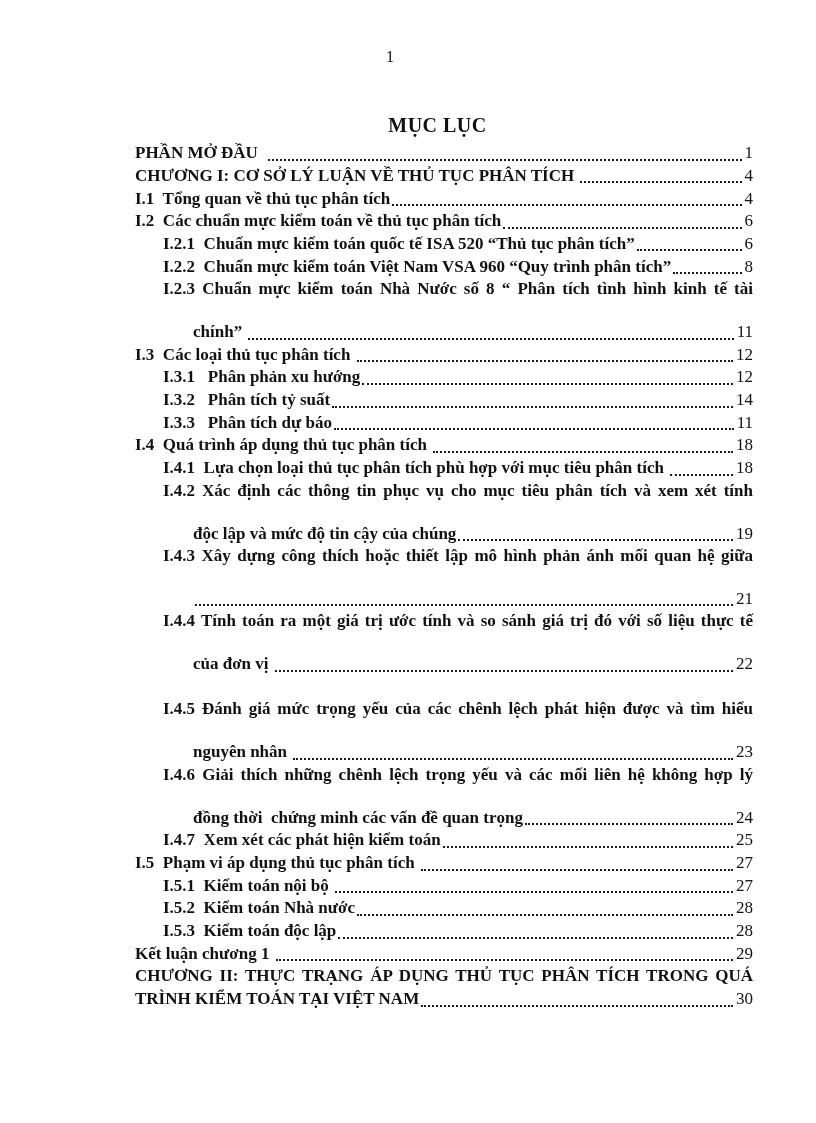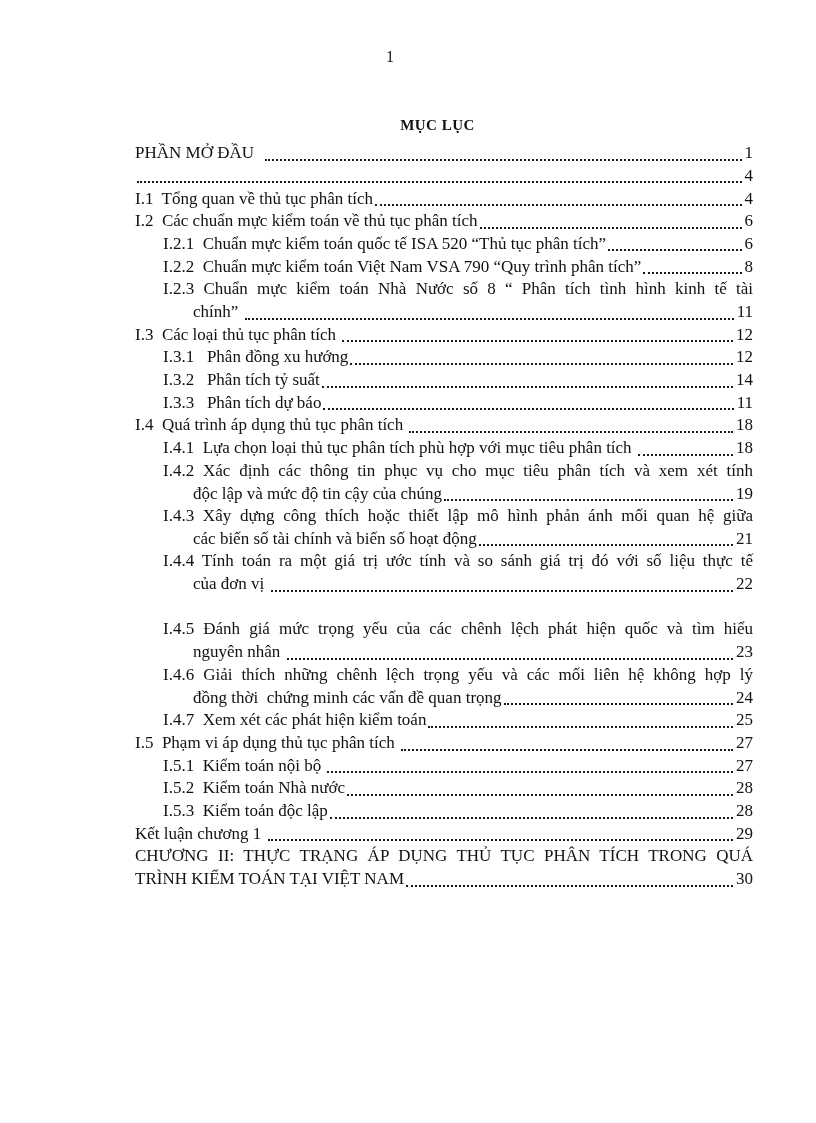--- a/index.html
+++ b/index.html
@@ -25,46 +25,46 @@
     font-size: 16px;
     line-height: 18px;
   }
   .toc-title {
     position: absolute;
     top: 112px;
     left: 135px;
     width: 605px;
     text-align: center;
     font-weight: 700;
-    font-size: 15px;
+    font-size: 20px;
     line-height: 26px;
     letter-spacing: 0.5px;
   }
   .toc {
     position: absolute;
     top: 142px;
     left: 135px;
     width: 618px;
     font-size: 17px;
   }
   .toc-line {
     display: flex;
     align-items: flex-end;
     height: 22.7px;
     line-height: 22.5px;
   }
   .toc-line.lvl1 { padding-left: 28px; }
-  .toc-line.lvl2 { padding-left: 58px; }
+  .toc-line.lvl2 { padding-left: 58px; margin-top: 20px; }
   .toc-line.fill {
     display: block;
     text-align: justify;
     text-align-last: justify;
   }
   .toc-line.spacer { height: 22.7px; }
-  .entry-text { white-space: pre; }
+  .entry-text { white-space: pre; font-weight: bold; }
   .fill .entry-text { white-space: normal; }
   .dots {
     flex: 1 1 auto;
     min-width: 12px;
     border-bottom: 2px dotted #1a1a1a;
     margin: 0 3px 4px 2px;
     align-self: stretch;
   }
   .page-num { white-space: pre; }
 </style>
@@ -76,56 +76,57 @@
 
   <div class="toc-title">MỤC LỤC</div>
 
   <div class="toc" id="toc-list">
       <div class="toc-line lvl0">
         <span class="entry-text">PHẦN MỞ ĐẦU  </span>
         <span class="dots"></span>
         <span class="page-num">1</span>
       </div>
       <div class="toc-line lvl0">
+        <span class="entry-text">CHƯƠNG I: CƠ SỞ LÝ LUẬN VỀ THỦ TỤC PHÂN TÍCH </span>
         <span class="dots"></span>
         <span class="page-num">4</span>
       </div>
       <div class="toc-line lvl0">
         <span class="entry-text">I.1  Tổng quan về thủ tục phân tích</span>
         <span class="dots"></span>
         <span class="page-num">4</span>
       </div>
       <div class="toc-line lvl0">
         <span class="entry-text">I.2  Các chuẩn mực kiểm toán về thủ tục phân tích</span>
         <span class="dots"></span>
         <span class="page-num">6</span>
       </div>
       <div class="toc-line lvl1">
         <span class="entry-text">I.2.1  Chuẩn mực kiểm toán quốc tế ISA 520 “Thủ tục phân tích”</span>
         <span class="dots"></span>
         <span class="page-num">6</span>
       </div>
       <div class="toc-line lvl1">
-        <span class="entry-text">I.2.2  Chuẩn mực kiểm toán Việt Nam VSA 790 “Quy trình phân tích”</span>
+        <span class="entry-text">I.2.2  Chuẩn mực kiểm toán Việt Nam VSA 960 “Quy trình phân tích”</span>
         <span class="dots"></span>
         <span class="page-num">8</span>
       </div>
       <div class="toc-line lvl1 fill"><span class="entry-text">I.2.3  Chuẩn mực kiểm toán Nhà Nước số 8 “ Phân tích tình hình kinh tế tài</span></div>
       <div class="toc-line lvl2">
         <span class="entry-text">chính” </span>
         <span class="dots"></span>
         <span class="page-num">11</span>
       </div>
       <div class="toc-line lvl0">
         <span class="entry-text">I.3  Các loại thủ tục phân tích </span>
         <span class="dots"></span>
         <span class="page-num">12</span>
       </div>
       <div class="toc-line lvl1">
-        <span class="entry-text">I.3.1   Phân đồng xu hướng</span>
+        <span class="entry-text">I.3.1   Phân phản xu hướng</span>
         <span class="dots"></span>
         <span class="page-num">12</span>
       </div>
       <div class="toc-line lvl1">
         <span class="entry-text">I.3.2   Phân tích tỷ suất</span>
         <span class="dots"></span>
         <span class="page-num">14</span>
       </div>
       <div class="toc-line lvl1">
         <span class="entry-text">I.3.3   Phân tích dự báo</span>
@@ -143,32 +144,31 @@
         <span class="page-num">18</span>
       </div>
       <div class="toc-line lvl1 fill"><span class="entry-text">I.4.2  Xác định các thông tin phục vụ cho mục tiêu phân tích và xem xét tính</span></div>
       <div class="toc-line lvl2">
         <span class="entry-text">độc lập và mức độ tin cậy của chúng</span>
         <span class="dots"></span>
         <span class="page-num">19</span>
       </div>
       <div class="toc-line lvl1 fill"><span class="entry-text">I.4.3  Xây dựng công thích hoặc thiết lập mô hình phản ánh mối quan hệ giữa</span></div>
       <div class="toc-line lvl2">
-        <span class="entry-text">các biến số tài chính và biến số hoạt động</span>
         <span class="dots"></span>
         <span class="page-num">21</span>
       </div>
       <div class="toc-line lvl1 fill"><span class="entry-text">I.4.4  Tính toán ra một giá trị ước tính và so sánh giá trị đó với số liệu thực tế</span></div>
       <div class="toc-line lvl2">
         <span class="entry-text">của đơn vị </span>
         <span class="dots"></span>
         <span class="page-num">22</span>
       </div>
       <div class="toc-line spacer"></div>
-      <div class="toc-line lvl1 fill"><span class="entry-text">I.4.5  Đánh giá mức trọng yếu của các chênh lệch phát hiện quốc và tìm hiểu</span></div>
+      <div class="toc-line lvl1 fill"><span class="entry-text">I.4.5  Đánh giá mức trọng yếu của các chênh lệch phát hiện được và tìm hiểu</span></div>
       <div class="toc-line lvl2">
         <span class="entry-text">nguyên nhân </span>
         <span class="dots"></span>
         <span class="page-num">23</span>
       </div>
       <div class="toc-line lvl1 fill"><span class="entry-text">I.4.6  Giải thích những chênh lệch trọng yếu và các mối liên hệ không hợp lý</span></div>
       <div class="toc-line lvl2">
         <span class="entry-text">đồng thời  chứng minh các vấn đề quan trọng</span>
         <span class="dots"></span>
         <span class="page-num">24</span>

